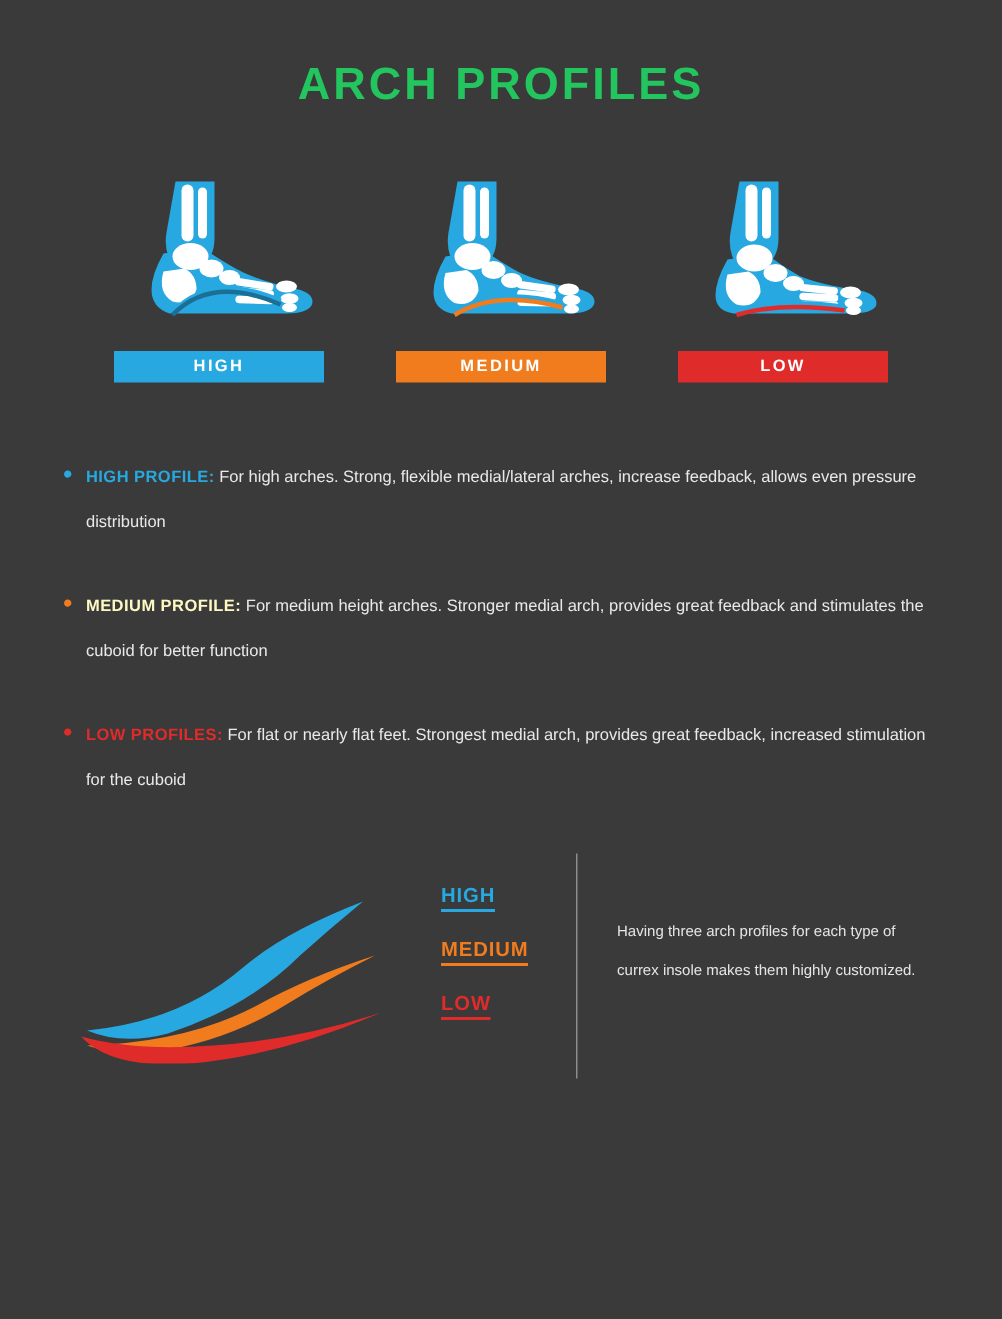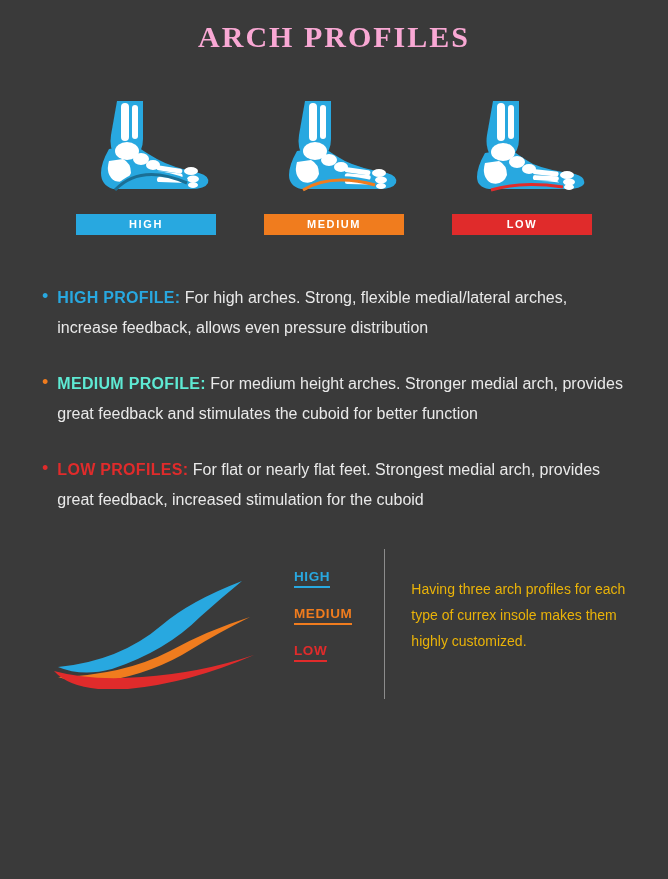--- a/index.html
+++ b/index.html
@@ -22,23 +22,22 @@
     position: relative;
     box-sizing: border-box;
   }
 
   
   .title {
     text-align: center;
     font-size: 30px;
     font-weight: bold;
     letter-spacing: 2px;
-    color: #f9a8d4;
-    padding-top: 20px;
-    font-family: Liberation Serif, serif;
+    color: #22c55e;
+    padding-top: 40px;
   }
 
   
   .feet-row {
     display: flex;
     justify-content: center;
     gap: 22px;
     margin-top: 45px;
   }
   .foot-block {
@@ -76,30 +75,30 @@
   .bullet-dot {
     font-size: 18px;
     line-height: 26px;
     margin-right: 9px;
     flex: 0 0 auto;
   }
   .dot-high { color: #28a8e0; }
   .dot-medium { color: #f07c1e; }
   .dot-low { color: #e02b2b; }
   .bullet-text {
-    font-size: 16px;
+    font-size: 11px;
     line-height: 30px;
     color: #e9e9e9;
   }
   .bullet-head {
     font-weight: bold;
     letter-spacing: 0.3px;
   }
   .head-high { color: #28a8e0; }
-  .head-medium { color: #5eead4; }
+  .head-medium { color: #fef9c3; }
   .head-low { color: #e02b2b; }
 
   
   .footer {
     display: flex;
     align-items: center;
     margin-top: 34px;
     padding-left: 50px;
   }
   .swoosh {
@@ -133,23 +132,23 @@
     border-bottom: 2px solid #e02b2b;
   }
   .divider {
     width: 1px;
     background: #8c8c8c;
     height: 150px;
     margin: 0 26px 0 32px;
     flex: 0 0 auto;
   }
   .footer-note {
-    font-size: 14px;
+    font-size: 10px;
     line-height: 26px;
-    color: #eab308;
+    color: #e5e5e5;
     width: 215px;
     margin-top: -18px;
   }
 </style>
 </head>
 <body>
 
 <div class="page">
 
   <div class="title">ARCH PROFILES</div>

